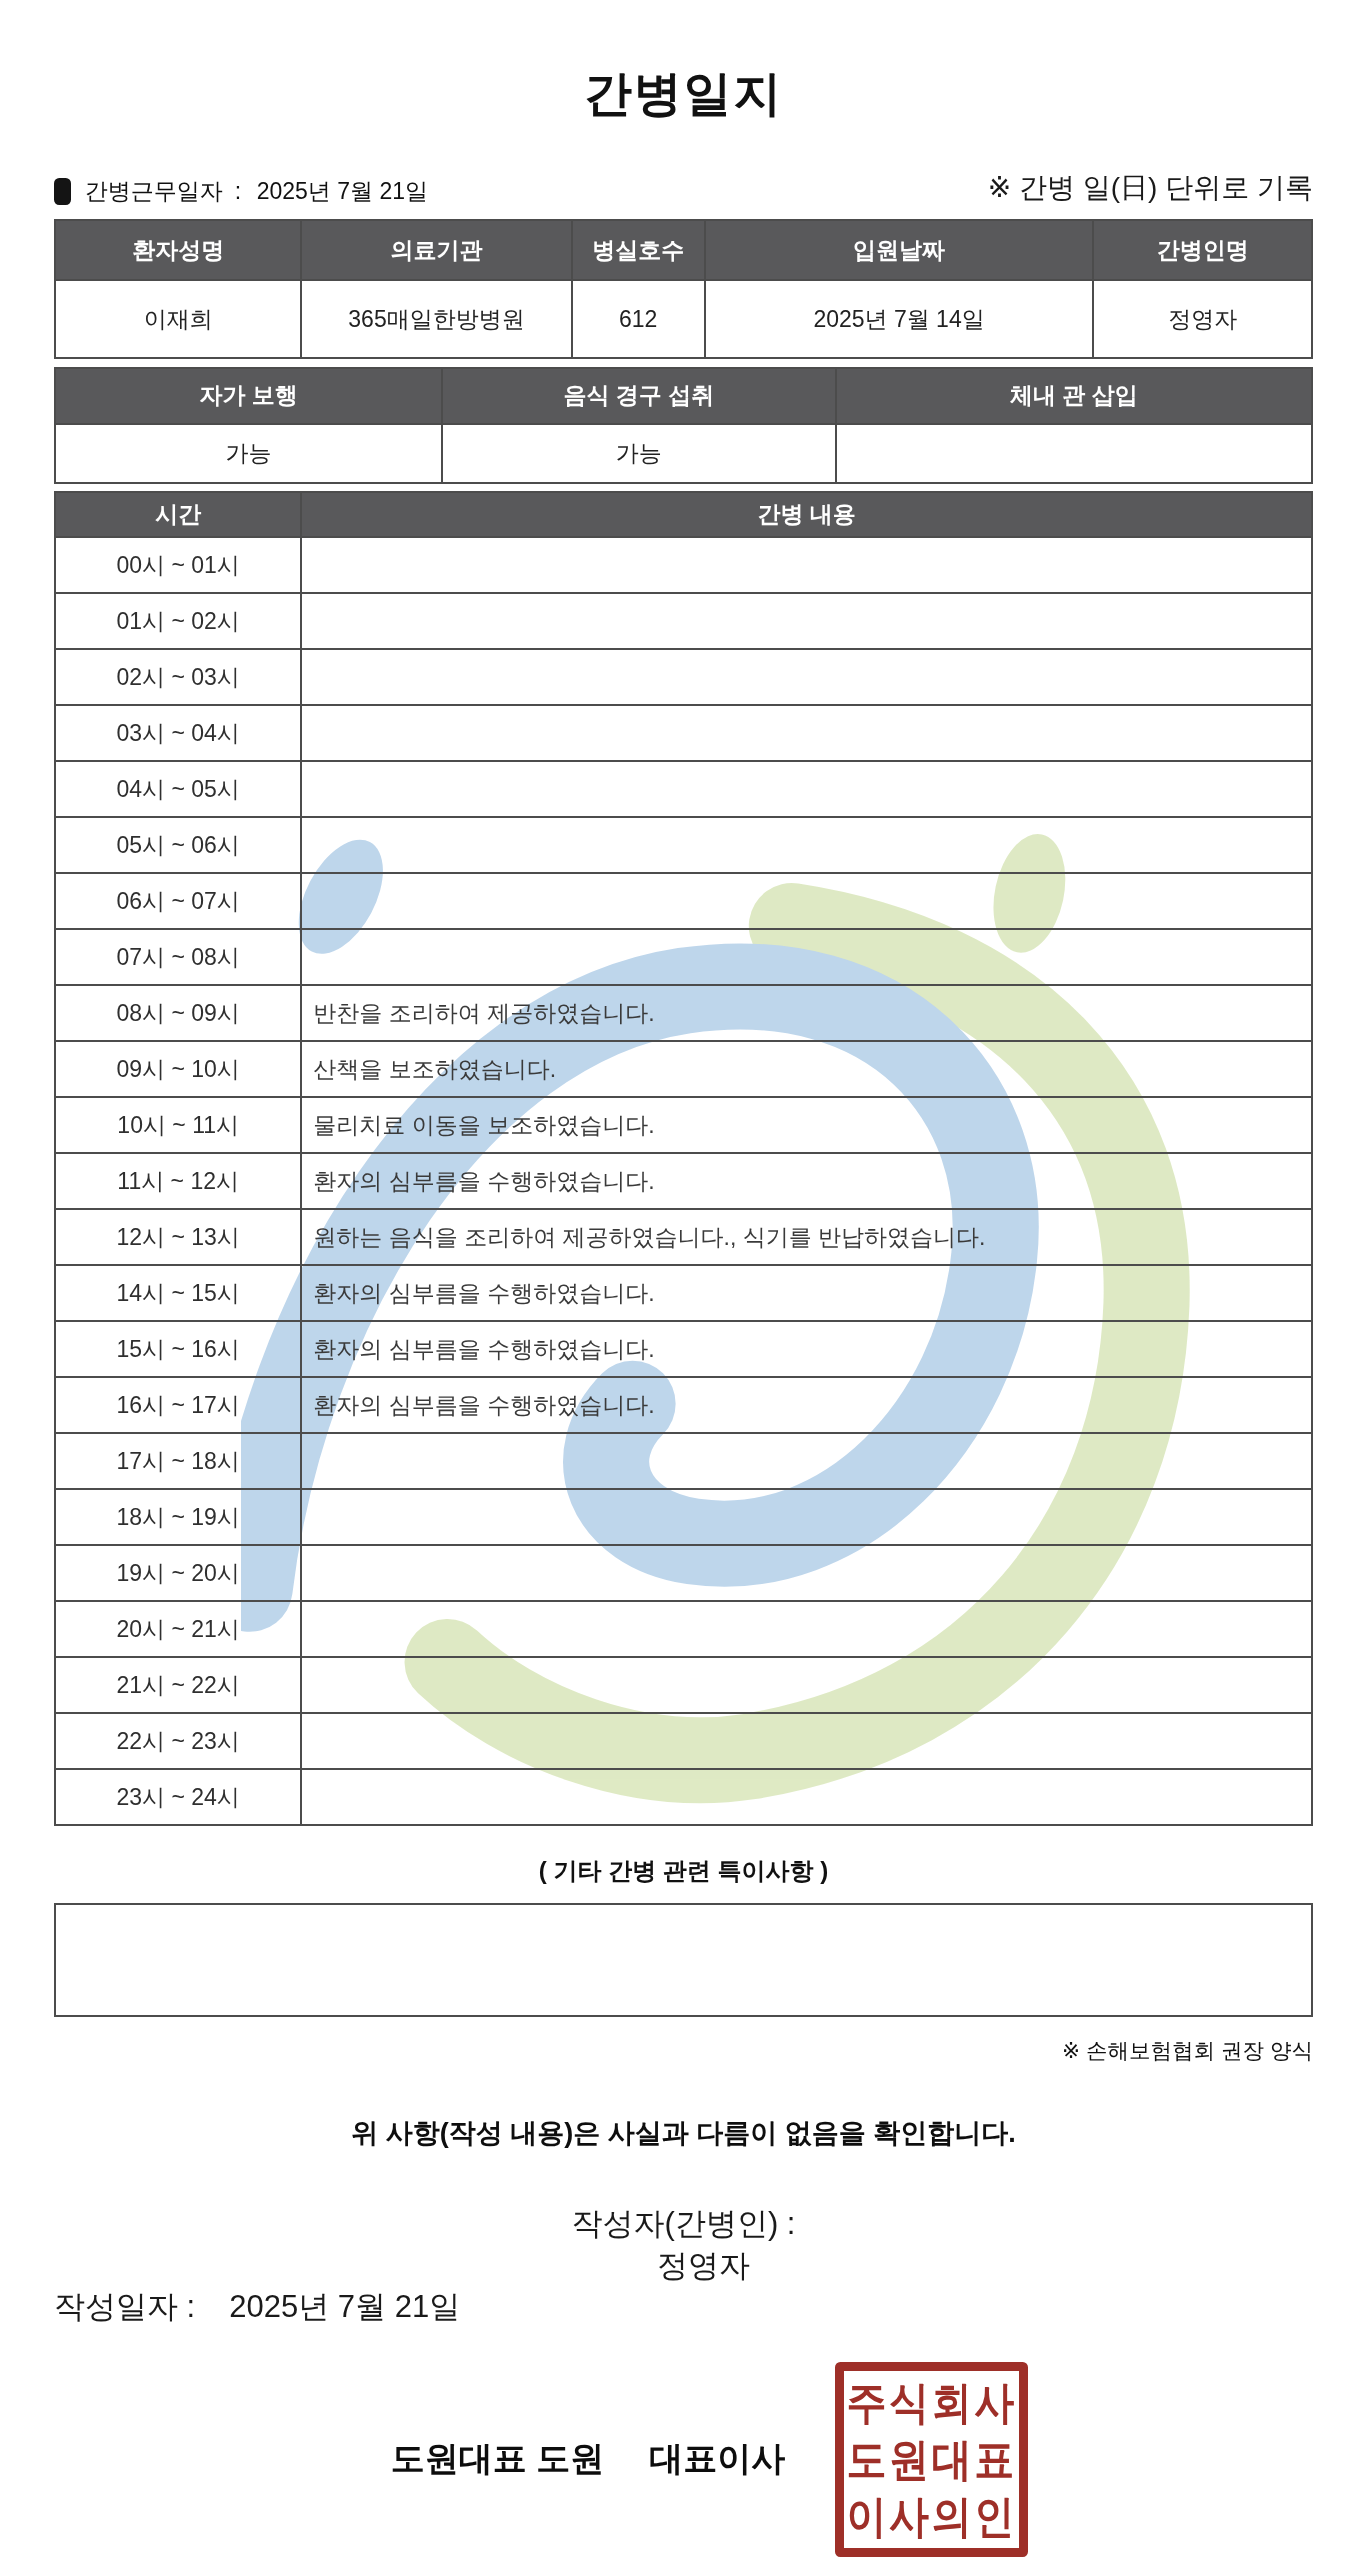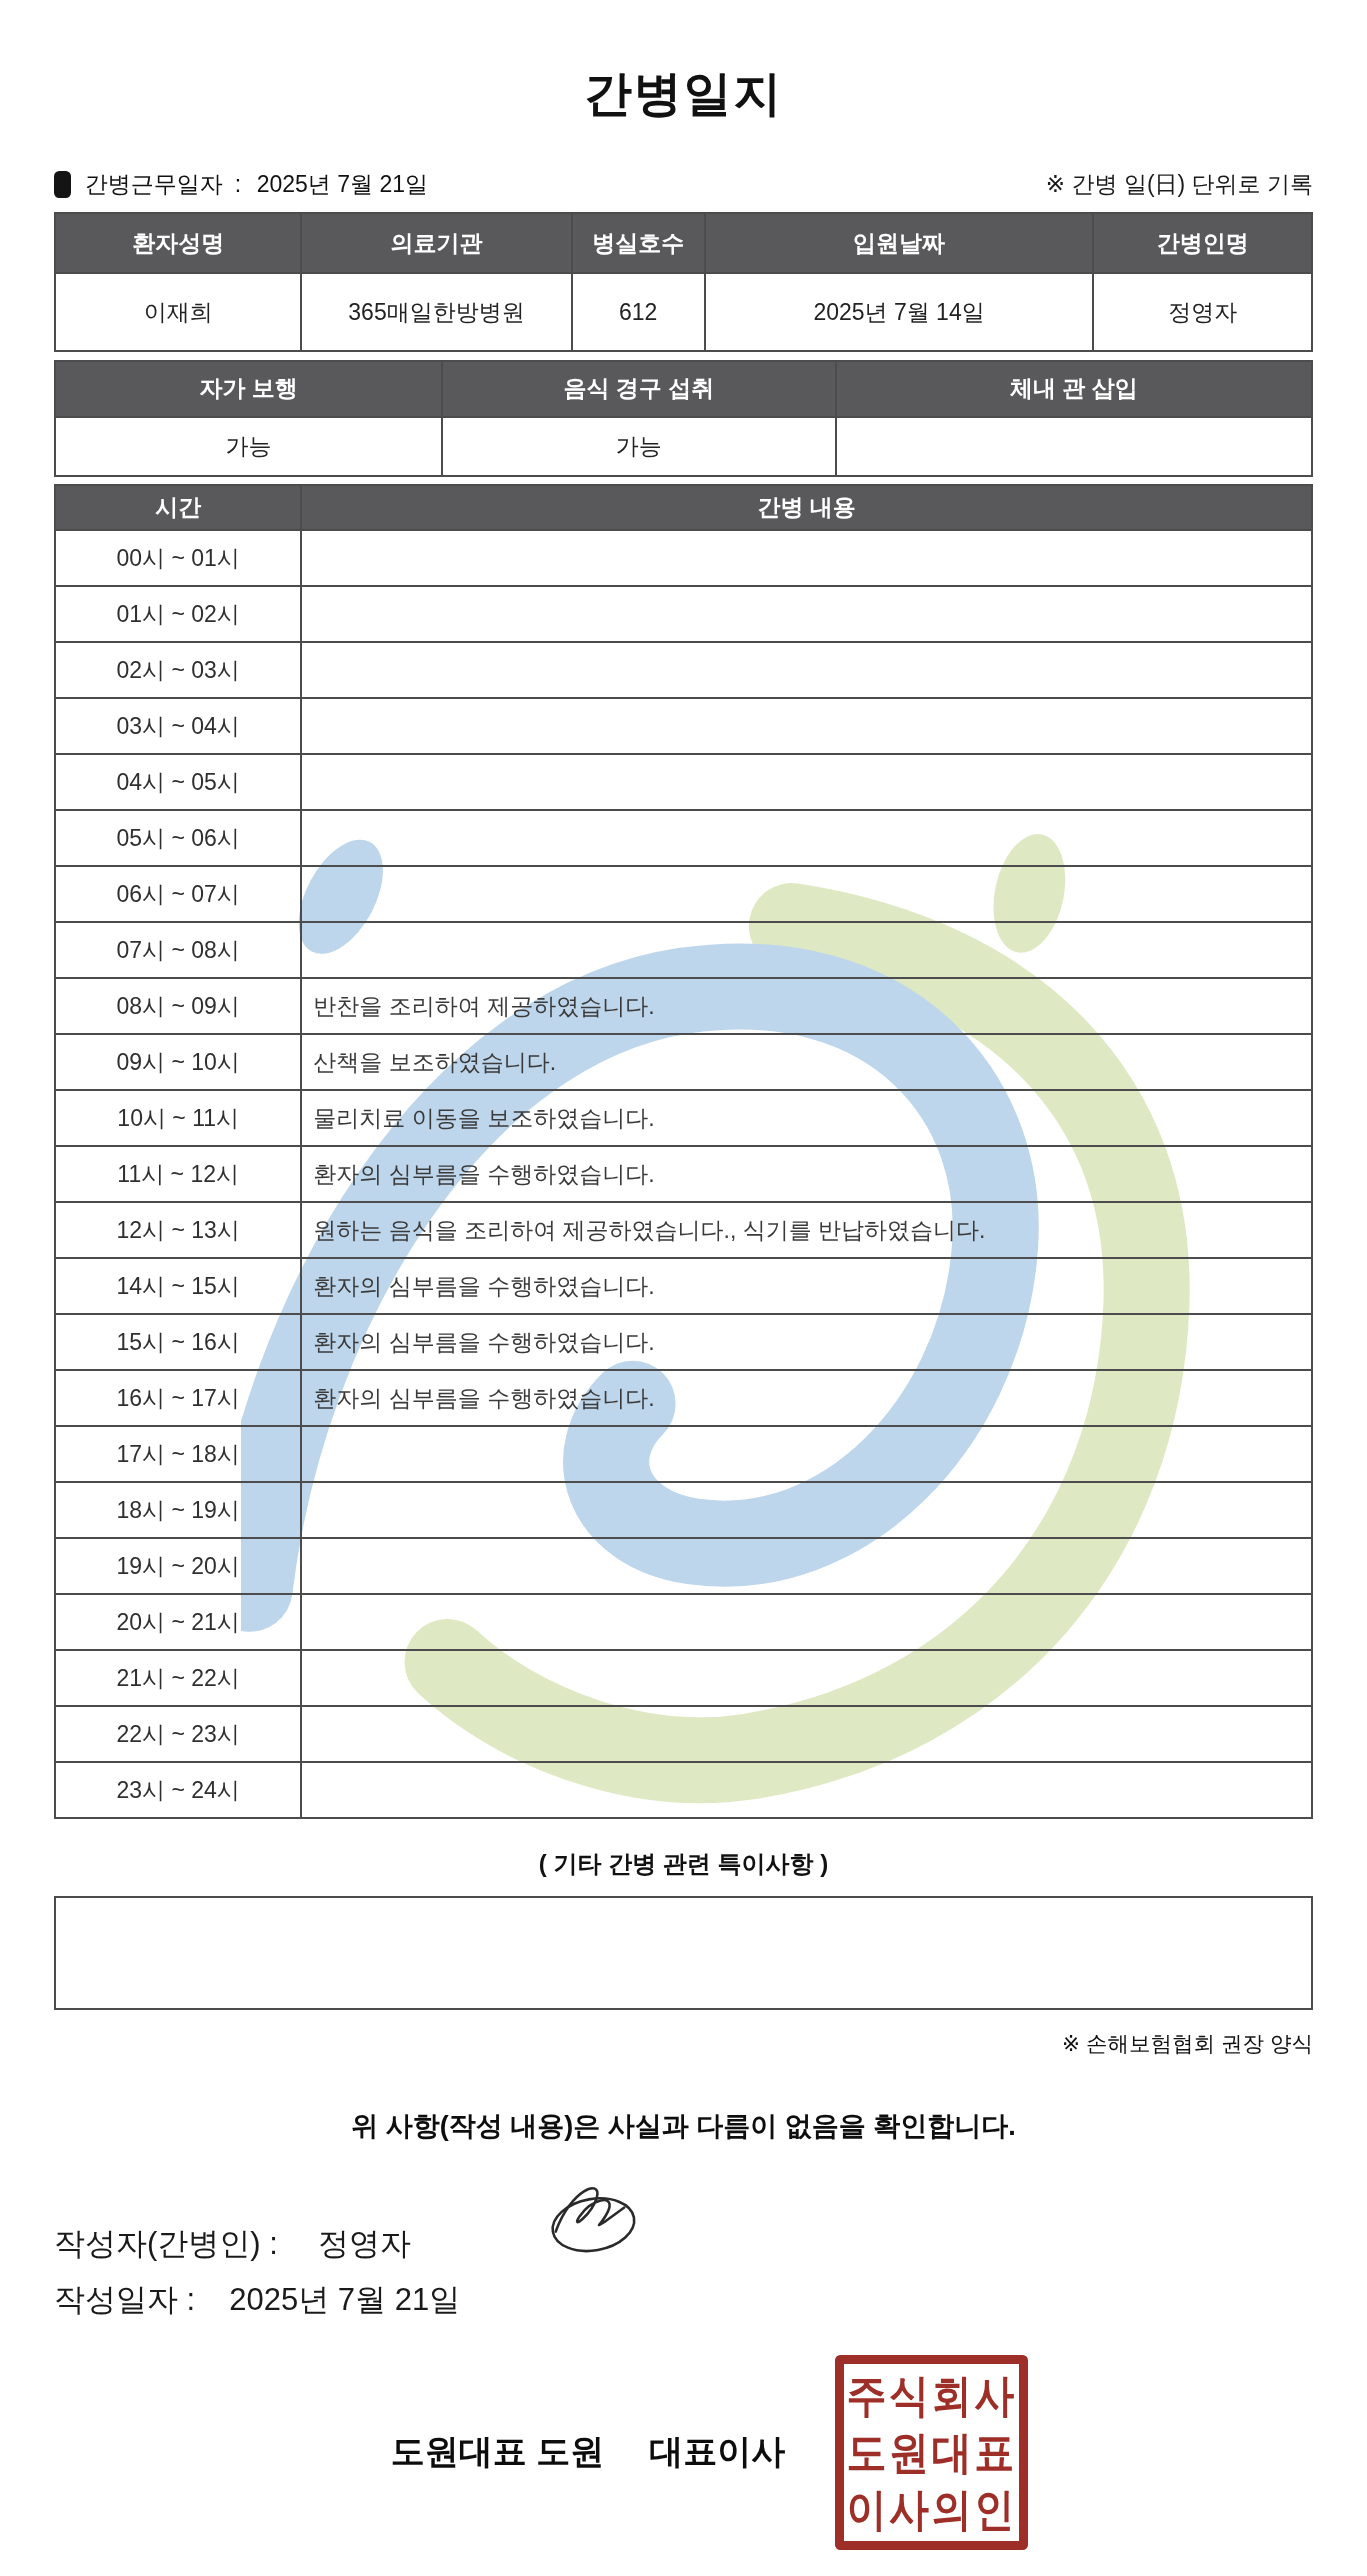--- a/index.html
+++ b/index.html
@@ -48,21 +48,21 @@
   .meta-left { display: flex; align-items: center; }
   .bullet {
     display: inline-block;
     width: 17px;
     height: 27.6px;
     background: #141414;
     border-radius: 5.2px;
     margin-right: 13.8px;
   }
   .meta-sep { margin: 0 15.5px 0 12px; }
-  .meta-note { font-size: 23px; color: #1a1a1a; }
+  .meta-note { font-size: 28px; color: #1a1a1a; }
 
   table.grid {
     width: 100%;
     border-collapse: collapse;
     table-layout: fixed;
   }
   table.grid th, table.grid td {
     border: 2.6px solid var(--border-color, #4c4c4c);
     text-align: center;
     font-size: 23px;
@@ -118,24 +118,25 @@
   .confirmation {
     margin-top: 50px;
     text-align: center;
     font-size: 27px;
     font-weight: bold;
     color: #0e0e0e;
   }
   .writer-row {
     margin-top: 52px;
     display: flex;
-    align-items: flex-end;
+    align-items: center;
     font-size: 31px;
     color: #1a1a1a;
     height: 69px;
+    flex-direction: column;
   }
   .writer-name { margin-left: 40px; }
   .signature-svg { margin-left: 129px; margin-top: -15.5px; }
   .date-row {
     margin-top: 13.8px;
     display: flex;
     align-items: flex-end;
     font-size: 31px;
     color: #1a1a1a;
   }

